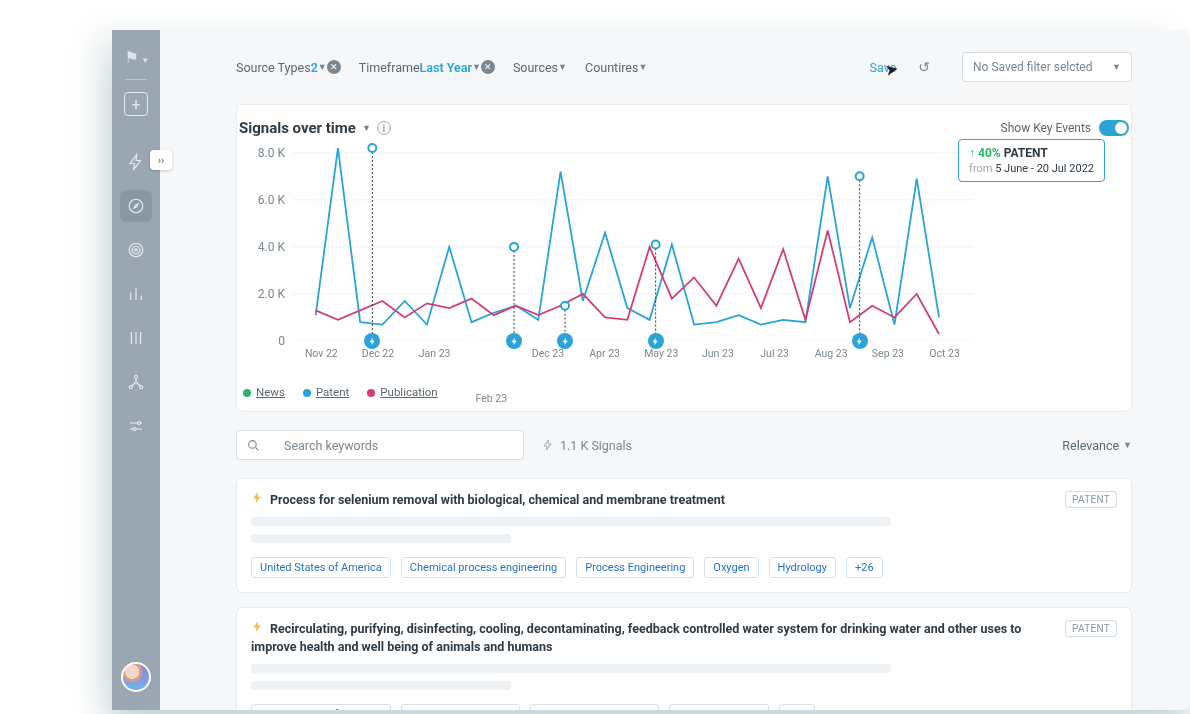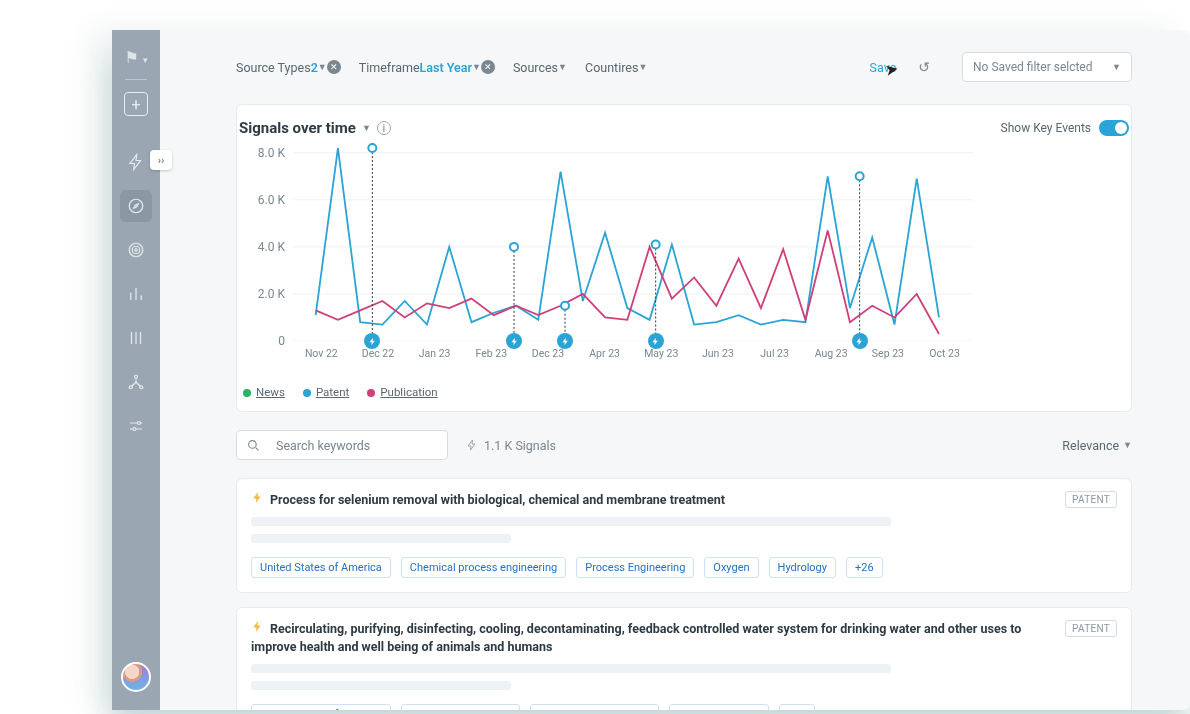--- a/index.html
+++ b/index.html
@@ -46,21 +46,21 @@
   .tooltip .row1 { font-weight:700; color:#2e3a44; }
   .tooltip .pct { color:#29b36a; }
   .tooltip .row2 { color:#9aa7b2; font-size:11px; margin-top:2px; }
   .tooltip .date { color:#2e3a44; }
   .legend { display:flex; gap:18px; font-size:11.5px; color:#5b6770; margin-top:6px; margin-left:4px;text-decoration:underline; }
   .legend .dot { width:8px; height:8px; border-radius:50%; display:inline-block; margin-right:5px; vertical-align:middle; }
   .ev-marker { width:16px; height:16px; border-radius:50%; background:#2aa4d6; position:absolute; display:flex; align-items:center; justify-content:center; }
   .ev-marker svg { width:9px; height:9px; fill:#fff; }
   
   .searchrow { display:flex; align-items:center; gap:18px; margin-bottom:18px; }
-  .search { width:212px; height:30px; border:1px solid #d5dde3; border-radius:4px; background:#fff; display:flex; align-items:center; padding:0 10px; gap:16px; color:#7a8790; font-size:12.5px; }
+  .search { width:288px; height:30px; border:1px solid #d5dde3; border-radius:4px; background:#fff; display:flex; align-items:center; padding:0 10px; gap:24px; color:#7a8790; font-size:12.5px; }
   .sigcount { font-size:12.5px; color:#7a8790; display:flex; align-items:center; gap:6px; }
   .sort { margin-left:auto; font-size:12.5px; color:#5b6770; display:flex; align-items:center; gap:4px; }
   
   .result { background:#fff; border:1px solid #e6ebef; border-radius:6px; padding:12px 14px 14px; margin-bottom:14px; position:relative; }
   .bolt { width:13px; height:13px; display:inline-block; vertical-align:top; margin-right:6px; }
   .bolt svg { width:13px; height:13px; fill:#f5b94a; }
   .r-title { font-size:12.5px; font-weight:700; color:#2e3a44; padding-right:60px; line-height:1.45;}
   .skel { height:9px; background:#eef2f5; border-radius:3px; margin-top:8px; }
   .skel.a { width:640px; }
   .skel.b { width:260px; }
@@ -231,30 +231,34 @@
             <div class="ev-marker" style="left: 600.667px; top: 192px;">
               <svg viewBox="0 0 24 24">
                 <path d="M13 2 4 14h6l-1 8 9-12h-6z"></path>
               </svg>
             </div>
           </div>
         <div class="xlabels" id="xlabels">
             <span style="width: 56.6667px;">Nov 22</span>
             <span style="width: 56.6667px;">Dec 22</span>
             <span style="width: 56.6667px;">Jan 23</span>
-            <span style="width: 56.6667px;">Feb 23</span>
+            <span style="width: 56.6667px; margin-top: 45px;">Feb 23</span>
             <span style="width: 56.6667px;">Dec 23</span>
             <span style="width: 56.6667px;">Apr 23</span>
             <span style="width: 56.6667px;">May 23</span>
             <span style="width: 56.6667px;">Jun 23</span>
             <span style="width: 56.6667px;">Jul 23</span>
             <span style="width: 56.6667px;">Aug 23</span>
             <span style="width: 56.6667px;">Sep 23</span>
             <span style="width: 56.6667px;">Oct 23</span>
           </div>
+        <div class="tooltip">
+          <div class="row1"><span style="color:#29b36a">↑</span> <span class="pct">40%</span> <span>PATENT</span></div>
+          <div class="row2"><span>from</span>&nbsp;<span class="date">5 June - 20 Jul 2022</span></div>
+        </div>
       </div>
       <div class="legend" id="legend">
           <span><span class="dot" style="background:#29b36a"></span>News</span>
           <span><span class="dot" style="background:#2aa4d6"></span>Patent</span>
           <span><span class="dot" style="background:#cf3f7a"></span>Publication</span>
         </div>
     </div>
 
     <div class="searchrow">
       <div class="search">

